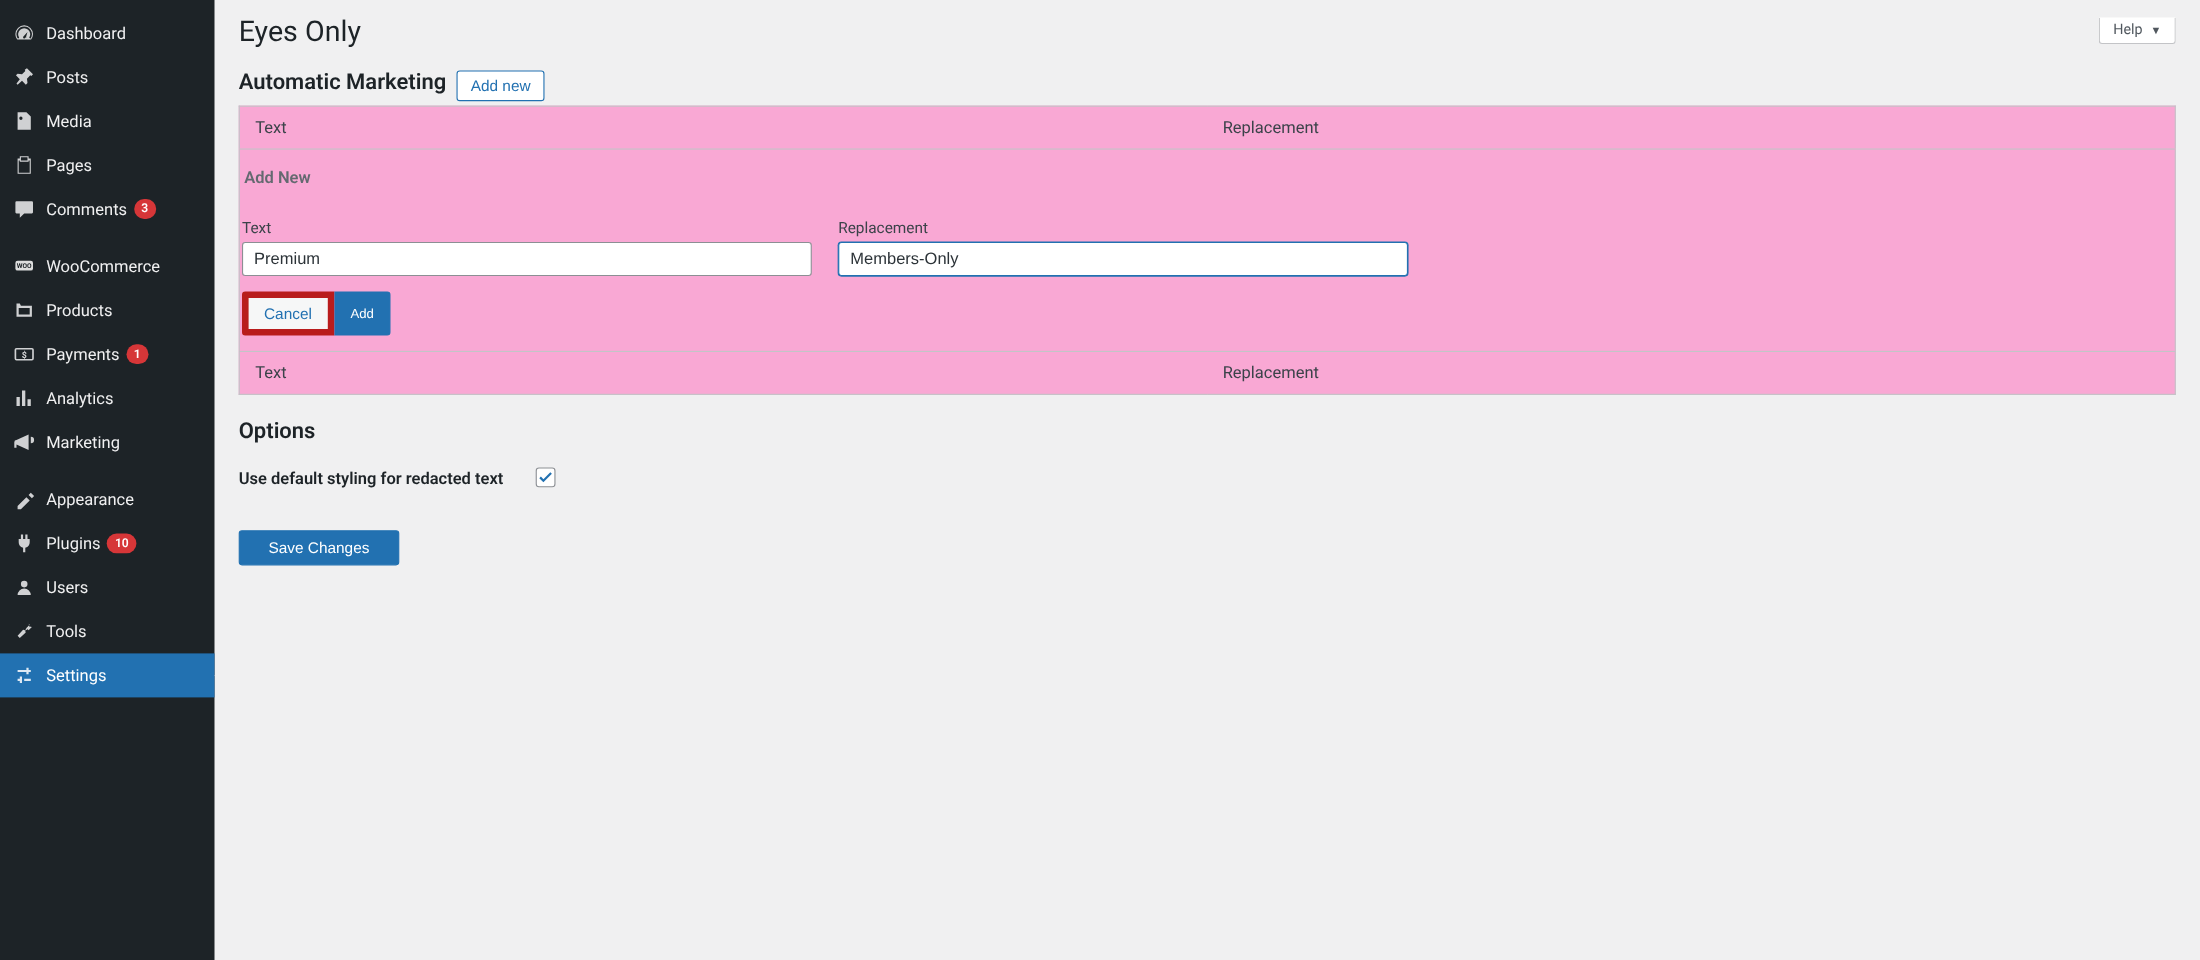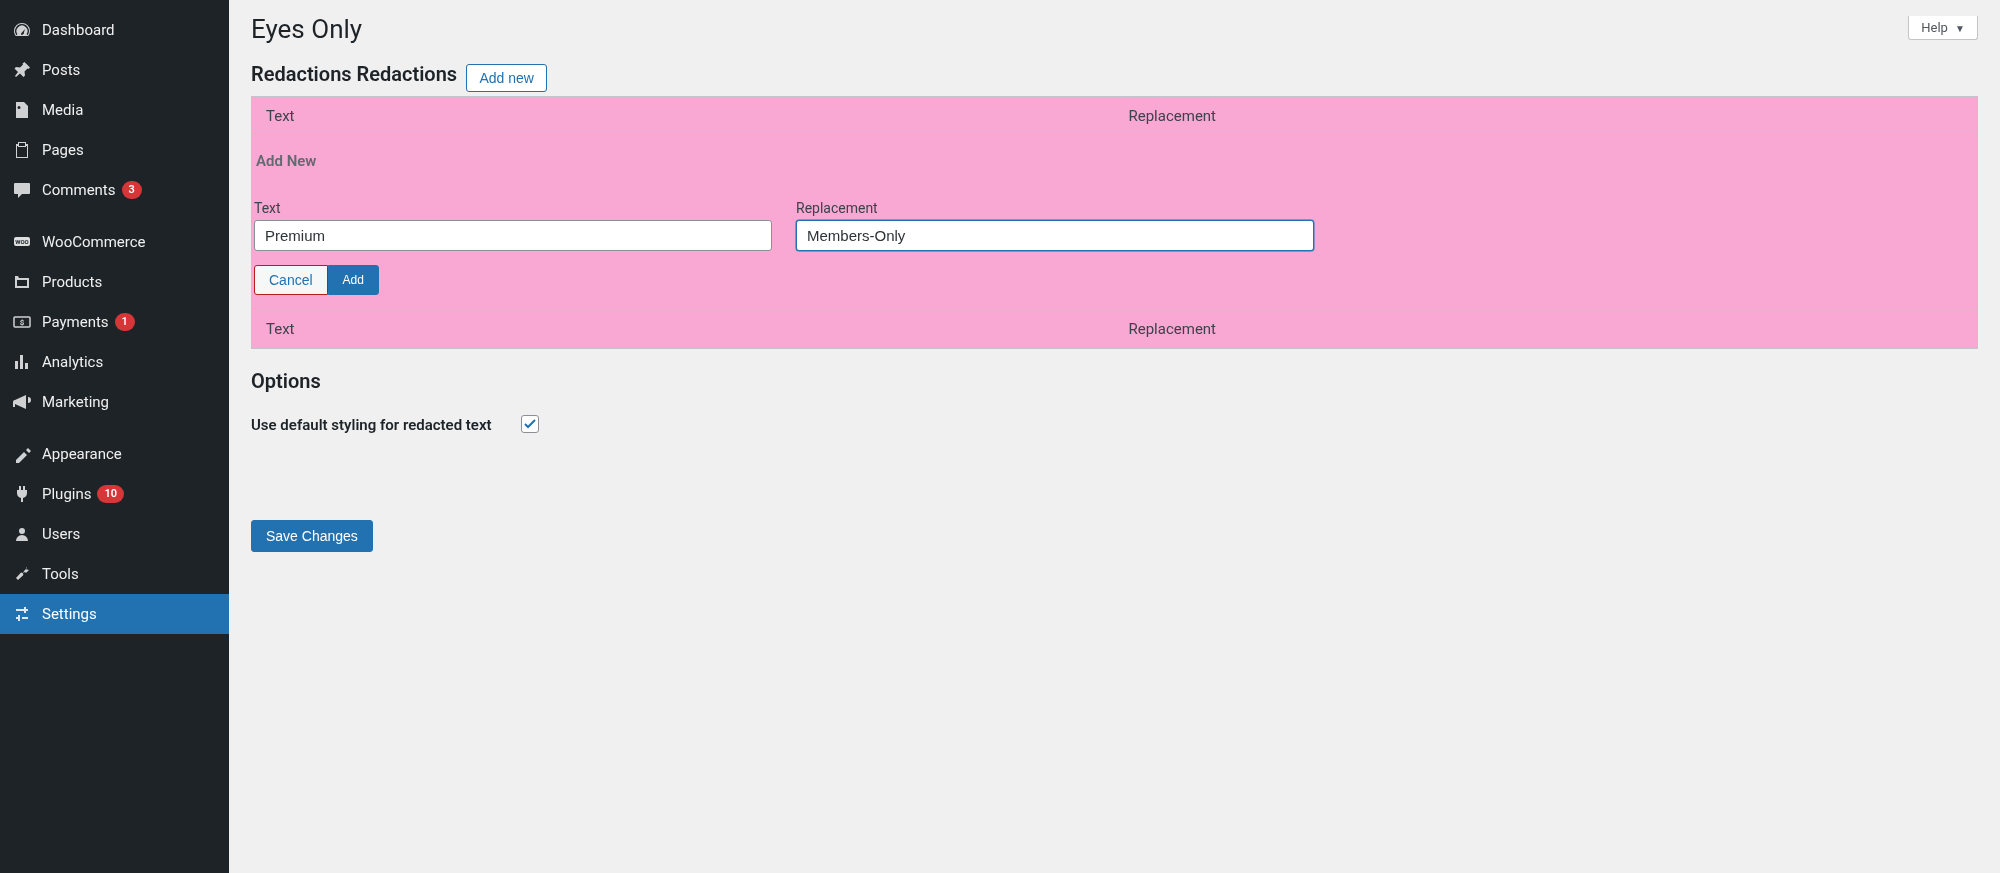--- a/index.html
+++ b/index.html
@@ -5,21 +5,21 @@
 * { box-sizing: border-box; margin: 0; padding: 0; }
 body {
   font-family: -apple-system, BlinkMacSystemFont, "Segoe UI", Roboto, sans-serif;
   font-size: 13px;
   color: #3c434a;
   background: #f0f0f1;
   display: flex;
   min-height: 873px;
 }
 .sidebar {
-  width: 229px;
+  width: 195px;
   background: #1d2327;
   color: #f0f0f1;
   flex-shrink: 0;
   padding-top: 10px;
 }
 .sidebar-item {
   display: flex;
   align-items: center;
   padding: 10px 12px;
   font-size: 15px;
@@ -134,43 +134,42 @@
   background: #fff;
   color: #2c3338;
 }
 .text-input.focused {
   border: 1.5px solid #2271b1;
   box-shadow: 0 0 0 0.5px #2271b1;
   outline: none;
 }
 .btn-row { display: flex; }
 .btn-secondary {
-  border: 1px solid #b91c1c;
+  border: 6px solid #b91c1c;
   color: #2271b1;
   background: #f6f7f7;
   padding: 6px 14px;
   font-size: 14px;
   border-radius: 3px 0 0 3px;
   cursor: pointer;
 }
 .btn-primary {
   border: 1px solid #2271b1;
   background: #2271b1;
   color: #fff;
   padding: 6px 14px;
   font-size: 12px;
   border-radius: 0 3px 3px 0;
   cursor: pointer;
 }
 .btn-primary.standalone {
   border-radius: 3px;
-  padding: 7px 14px;
+  padding: 7px 26px;
   font-size: 14px;
   background: #2271b1;
-  margin-top: 48px;
 }
 h2.options-title {
   font-size: 20px;
   font-weight: 600;
   color: #1d2327;
   margin: 20px 0 22px;
 }
 .form-table-row { display: flex; align-items: flex-start; margin-bottom: 36px; }
 .form-table-label { width: 270px; font-weight: 600; font-size: 15px; color: #1d2327; line-height: 1.4; }
 .checkbox {
@@ -320,21 +319,21 @@
 
 <main class="main">
   <div class="help-tab">
     <span>Help</span>
     <span class="tri">▼</span>
   </div>
 
   <h1 class="page-title">Eyes Only</h1>
 
   <div>
-    <h2 class="section-title">Redactions Redactions</h2>
+    <h2 class="section-title">Automatic Marketing</h2>
     <button class="add-new-btn">Add new</button>
   </div>
 
   <table class="redaction-table">
     <thead>
       <tr>
         <th style="width:50%">Text</th>
         <th>Replacement</th>
       </tr>
     </thead>

